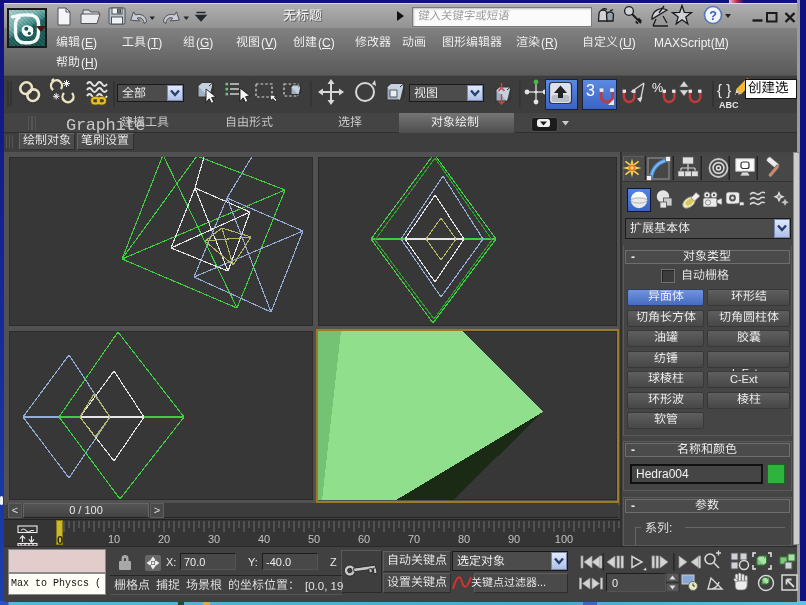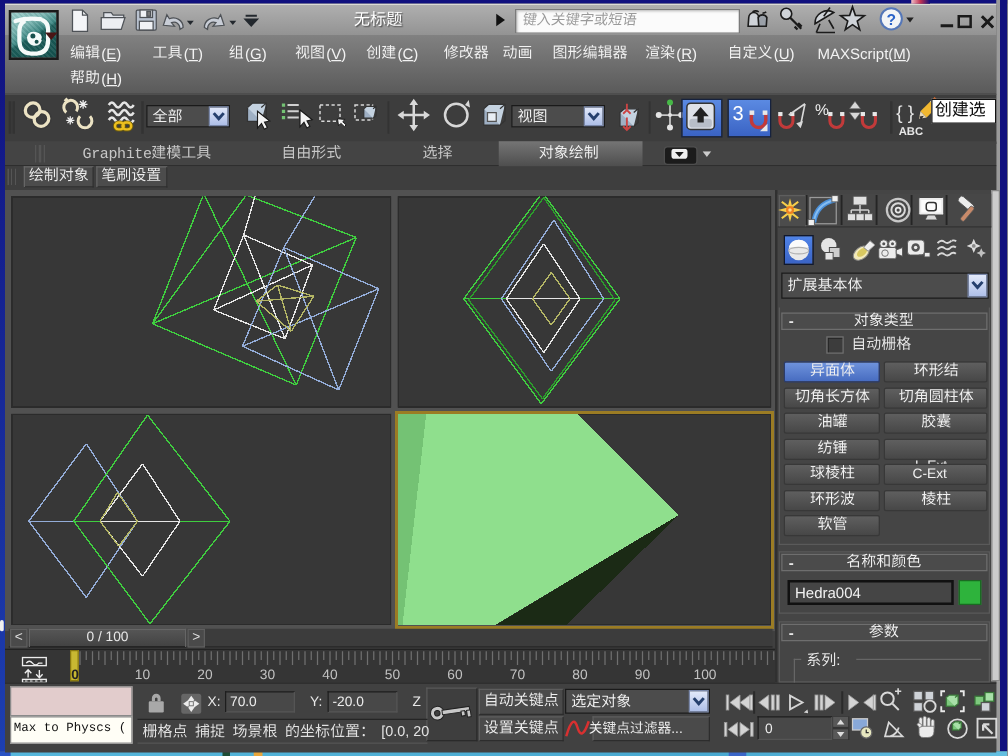--- a/index.html
+++ b/index.html
@@ -435,21 +435,21 @@
       <g transform="scale(1.1250)">
         <use href="#c521b" x="0.0"></use>
         <use href="#c5efa" x="12.0"></use>
         <use href="#c9009" x="24.0"></use>
       </g>
     </svg>
     <div class="ab" style="left:4px;top:113px;width:793px;height:20px;background:#444444;border-bottom:1px solid #2e2e2e;box-sizing:border-box"></div>
     <div class="ab" style="left:4px;top:133px;width:793px;height:19px;background:#3e3e3e;border-bottom:1px solid #2a2a2a"></div>
     <div class="ab" style="left:28px;top:116px;width:2px;height:14px;border-left:1px solid #555;border-right:1px solid #555"></div>
     <div class="ab" style="left:32px;top:116px;width:2px;height:14px;border-left:1px solid #555;border-right:1px solid #555"></div>
-    <span class="lat" style="left:66px;top:116px;font-size:12px;color:#c8c8c8;font-family:'Liberation Mono',monospace;letter-spacing:-0.3px">Graphite</span>
+    <span class="lat" style="left:66px;top:116px;font-size:17px;color:#c8c8c8;font-family:'Liberation Mono',monospace;letter-spacing:-0.3px">Graphite</span>
     <svg class="ab" width="50" height="15" style="position:absolute;left:121.0px;top:116.0px;overflow:visible;;fill:#c8c8c8">
       <use href="#c5efa" x="0.0"></use>
       <use href="#c6a21" x="12.0"></use>
       <use href="#c5de5" x="24.0"></use>
       <use href="#c5177" x="36.0"></use>
     </svg>
     <svg class="ab" width="50" height="15" style="position:absolute;left:225.0px;top:116.0px;overflow:visible;;fill:#c8c8c8">
       <use href="#c81ea" x="0.0"></use>
       <use href="#c7531" x="12.0"></use>
       <use href="#c5f62" x="24.0"></use>
@@ -781,21 +781,21 @@
           <path d="M8 3.5 l3.2 4.5 h-6.4 z M8 16.5 l3.2 -4.5 h-6.4 z M1.5 10 l4.5 -3.2 v6.4 z M14.5 10 l-4.5 -3.2 v6.4 z"></path>
         </g>
 <rect x="6.7" y="8.7" width="2.6" height="2.6" fill="#ececec"></rect>
 </g>
     </svg>
     <span class="lat" style="left:166px;top:556px;font-size:11px;color:#e8e8e8">X:</span>
     <div class="ab" style="left:180px;top:553px;width:56px;height:17px;background:#484848;border:1px solid #1d1d1d;border-bottom-color:#555;border-right-color:#555;box-sizing:border-box"></div>
     <span class="lat" style="left:184px;top:556px;font-size:11px;color:#ededed">70.0</span>
     <span class="lat" style="left:248px;top:556px;font-size:11px;color:#e8e8e8">Y:</span>
     <div class="ab" style="left:262px;top:553px;width:56px;height:17px;background:#484848;border:1px solid #1d1d1d;border-bottom-color:#555;border-right-color:#555;box-sizing:border-box"></div>
-    <span class="lat" style="left:266px;top:556px;font-size:11px;color:#ededed">-20.0</span>
+    <span class="lat" style="left:266px;top:556px;font-size:11px;color:#ededed">-40.0</span>
     <span class="lat" style="left:330px;top:556px;font-size:11px;color:#e8e8e8">Z</span>
     <div class="ab" style="left:341px;top:550px;width:41px;height:43px;background:#3e3e3e;border:1px solid #5a5a5a;border-bottom-color:#2a2a2a;border-right-color:#2a2a2a;box-sizing:border-box"></div>
 <svg class="ab" width="38" height="30" style="left:342px;top:556px" viewBox="0 0 38 30">
 <g fill="#c8c8c8" stroke="#222" stroke-width=".8" transform="rotate(-8 19 15)">
 <circle cx="8" cy="13" r="5.5"></circle>
         <circle cx="8" cy="13" r="2.2" fill="#3e3e3e"></circle>
 <rect x="12" y="11.2" width="22" height="3.6"></rect>
 <rect x="27" y="14" width="3" height="4"></rect>
         <rect x="31.5" y="14" width="3" height="5.5"></rect>
 </g>
@@ -810,21 +810,21 @@
       <use href="#c573a" x="72.0"></use>
       <use href="#c666f" x="84.0"></use>
       <use href="#c6839" x="96.0"></use>
       <use href="#c7684" x="114.0"></use>
       <use href="#c5750" x="126.0"></use>
       <use href="#c6807" x="138.0"></use>
       <use href="#c4f4d" x="150.0"></use>
       <use href="#c7f6e" x="162.0"></use>
       <use href="#cff1a" x="174.0"></use>
     </svg>
-    <span class="lat" style="left:305px;top:580px;font-size:11.5px;color:#e2e2e2">[0.0, 20</span>
+    <span class="lat" style="left:305px;top:580px;font-size:11.5px;color:#e2e2e2">[0.0, 19</span>
     <div class="ab" style="left:383px;top:551px;width:68px;height:21px;background:#4a4a4a;border:1px solid #5e5e5e;border-bottom-color:#2d2d2d;border-right-color:#2d2d2d;box-sizing:border-box"></div>
     <svg class="ab" width="62" height="15" style="position:absolute;left:387.0px;top:554.0px;overflow:visible;;fill:#ededed">
       <use href="#c81ea" x="0.0"></use>
       <use href="#c52a8" x="12.0"></use>
       <use href="#c5173" x="24.0"></use>
       <use href="#c952e" x="36.0"></use>
       <use href="#c70b9" x="48.0"></use>
     </svg>
     <div class="ab" style="left:383px;top:573px;width:68px;height:20px;background:#4a4a4a;border:1px solid #5e5e5e;border-bottom-color:#2d2d2d;border-right-color:#2d2d2d;box-sizing:border-box"></div>
     <svg class="ab" width="62" height="15" style="position:absolute;left:387.0px;top:576.0px;overflow:visible;;fill:#ededed">

